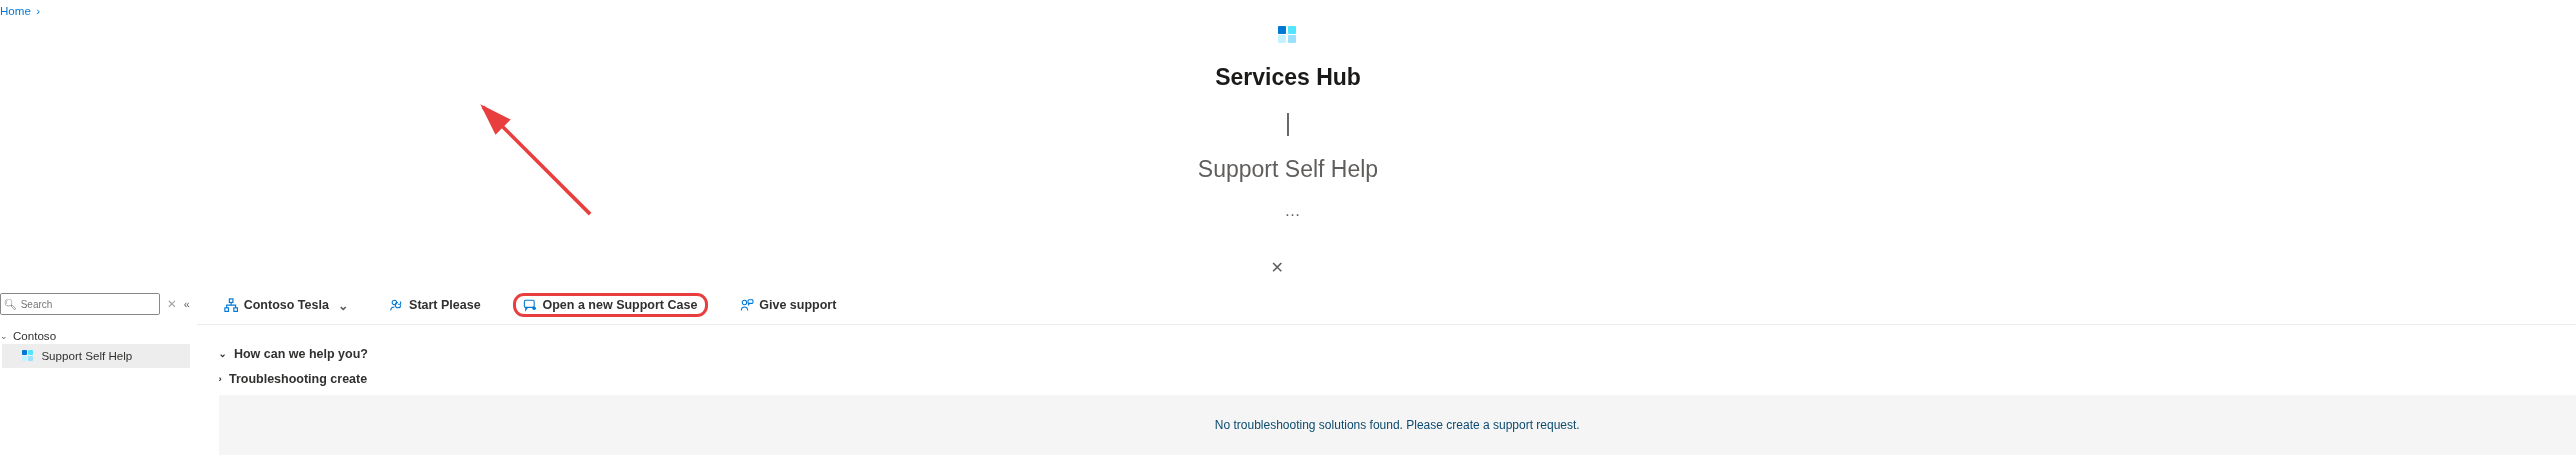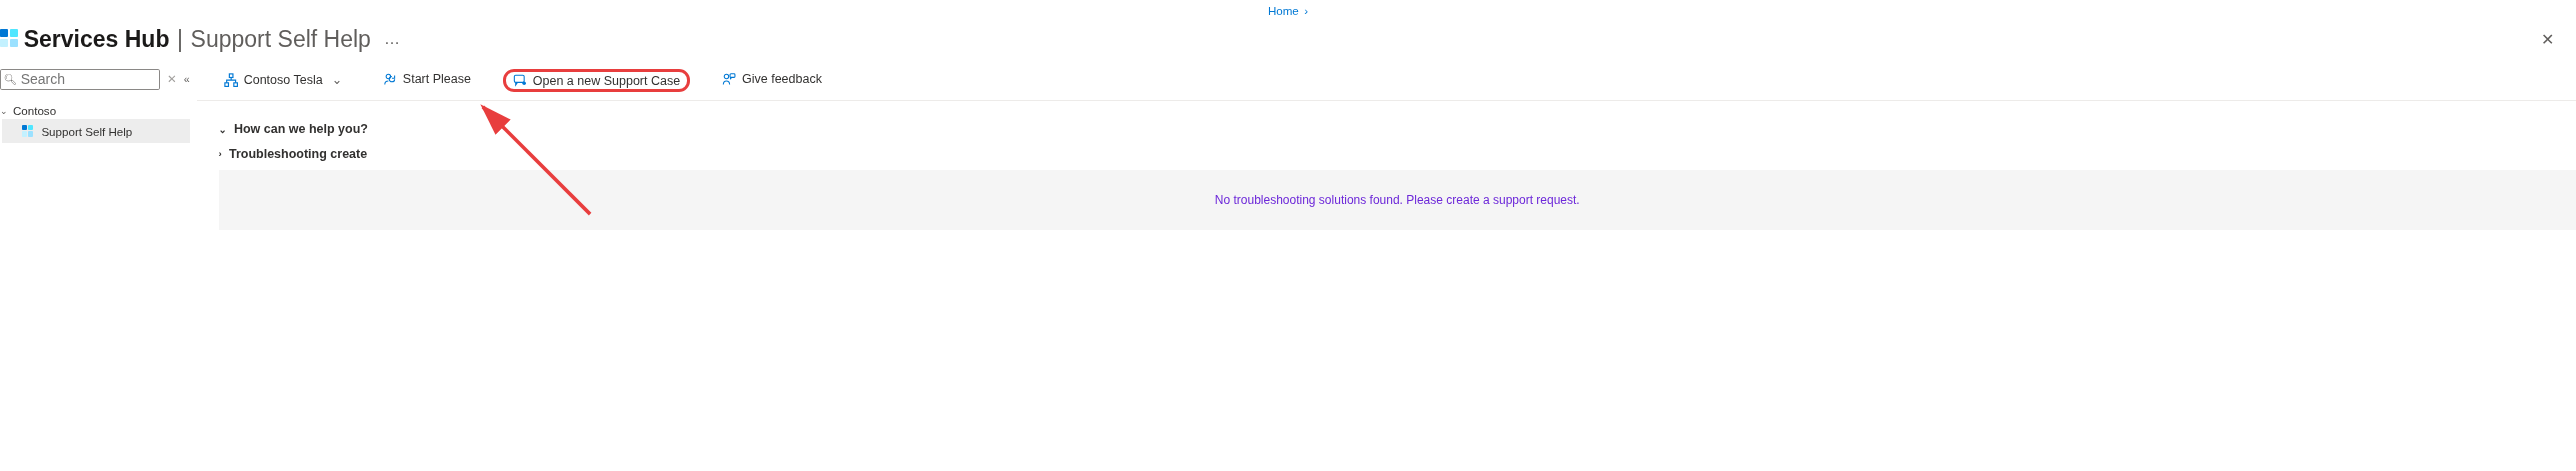--- a/index.html
+++ b/index.html
@@ -1,66 +1,66 @@
 <!DOCTYPE html>
 <html style="font-size:14.3px"><head>
 <meta charset="utf-8">
 <style>
   * { box-sizing: border-box; margin: 0; padding: 0; font-family: "Segoe UI", -apple-system, sans-serif; }
   body { background: #fff; color: #323130; font-size: 11.6px; width: 2576px; }
 
   
-  .breadcrumb { padding: 3.6px 0 3.6px 0; font-size: 11.6px; color:#0078d4; display:flex; align-items:center; gap:5.4px;justify-content:center;}
+  .breadcrumb { padding: 3.6px 0 3.6px 0; font-size: 11.6px; color:#0078d4; display:flex; align-items:center; gap:5.4px;}
   .breadcrumb a { color:#0078d4; text-decoration:none; cursor:pointer;}
   .bc-chevron { color:#0078d4; }
 
   
-  .header { display:flex; align-items:center; gap:4px; padding: 5.4px 0 16px 0;}
+  .header { display:flex; align-items:center; gap:19px; padding: 5.4px 0 16px 0; flex-direction: column;}
   .logo { width:19.7px; height:19.7px; }
   .title-main { font-size: 23px; font-weight:700; color:#1b1a19;}
   .title-sep { font-size:23px; font-weight:300; color:#605e5c; margin:0 3.6px;}
   .title-sub { font-size:23px; font-weight:300; color:#605e5c;}
   .more-dots{ color:#605e5c; font-size:16px; margin-left:9px; cursor:pointer;}
   .spacer { flex:1;}
   .close-x { font-size:16px; color:#605e5c; margin-right:21.5px; cursor:pointer;}
 
   
   .layout { display:flex; align-items:flex-start;}
   .sidebar { width:197px; flex:0 0 197px; padding-right:7.2px;}
   .content { flex:1; min-width:0;}
 
   
   .search-row{ display:flex; align-items:center; gap:7.2px; margin-bottom:12.5px;}
   .search-box{ position:relative; flex:1;}
-  .search-box input{ width:100%; padding:3.6px 5.4px 3.6px 19.7px; font-size:14px; border:0.9px solid #8a8886; border-radius:1.8px; height:21.5px;}
+  .search-box input{ width:100%; padding:3.6px 5.4px 3.6px 19.7px; font-size:10px; border:0.9px solid #8a8886; border-radius:1.8px; height:21.5px;}
   .search-box .mag{ position:absolute; left:3.6px; top:50%; transform:translateY(-50%); color:#605e5c; font-size:10.7px;}
   .clear-btn{ color:#a19f9d; cursor:pointer;}
   .collapse-btn{ color:#605e5c; cursor:pointer; font-size:10.7px;}
 
   .nav-group-hdr{ display:flex; align-items:center; gap:5.4px; font-size:11.6px; color:#323130; padding:1.8px 0; cursor:pointer;}
   .nav-group-hdr .chev{ font-size:9px; color:#605e5c;}
 
   .nav-item{ display:flex; align-items:center; gap:7.2px; padding:5.4px 9px 5.4px 19.7px; font-size:11.6px; color:#323130; cursor:pointer; border-left:2.7px solid transparent;}
   .nav-item.selected{ background:#ededed; border-left:2.7px solid #fff;}
   .nav-icon{ width:12.5px; height:12.5px; display:inline-block;}
 
   
-  .toolbar{ display:flex; align-items:flex-start; gap:23px; padding:0 0 7.2px 18px; border-bottom:0.9px solid #edebe9;}
+  .toolbar{ display:flex; align-items:center; gap:23px; padding:0 0 7.2px 18px; border-bottom:0.9px solid #edebe9;font-weight:bold;}
   .tool-btn{ display:flex; align-items:center; gap:5.4px; font-size:12.5px; color:#323130; cursor:pointer; padding:3.6px 9px; white-space:nowrap;}
   .tool-btn svg, .tool-btn .ic { width:14.3px; height:14.3px; display:inline-block;}
   .chev-down{ margin-left:3.6px; color:#605e5c;}
 
   .highlight-box{ border:3.6px solid #e83e3e; border-radius:11px; padding:1.8px 7.2px; }
 
   
   .sections{ padding:16px 0 0 21.5px;}
   .sec-hdr{ display:flex; align-items:center; gap:7.2px; font-size:12.5px; font-weight:600; color:#323130; padding:5.4px 0; cursor:pointer;}
   .sec-hdr .chev{ font-size:9.8px; color:#323130;}
 
-  .msg-panel{ background:#f5f5f5; padding:23px 0; text-align:center; font-size:12px; color:#6d28d9; margin-top:3.6px; width:100%;}
+  .msg-panel{ background:#f5f5f5; padding:23px 0; text-align:center; font-size:12px; color:#0c4a6e; margin-top:3.6px; width:100%;}
 
   
   .arrow-layer{ position:absolute; pointer-events:none; }
   .arrow-svg{ overflow:visible; }
 
   .wrap{ position:relative; }
 
   
   .logo-tiles{ position:relative; width:19.7px; height:19.7px;}
   .logo-tiles span{ position:absolute; display:block; border-radius:0.9px;}
@@ -175,21 +175,21 @@
 
         <div class="tool-btn">
           <span class="ic">
             <svg viewBox="0 0 16 16" fill="none" stroke="#0078d4" stroke-width="1.2">
                 <circle cx="5" cy="5" r="2.5"></circle>
                 <path d="M1.5 14c0-2.5 1.8-4 3.5-4s3.5 1.5 3.5 4"></path>
                 <rect x="9" y="2" width="5.5" height="4" rx="1"></rect>
                 <path d="M10.5 6l-1 2v-2"></path>
               </svg>
           </span>
-          <span>Give feedback</span>
+          <span>Give support</span>
         </div>
       </div>
 
       <div class="sections">
         <div class="sec-hdr">
           <span class="chev">⌄</span>
           <span>How can we help you?</span>
         </div>
         <div class="sec-hdr">
           <span class="chev">›</span>

